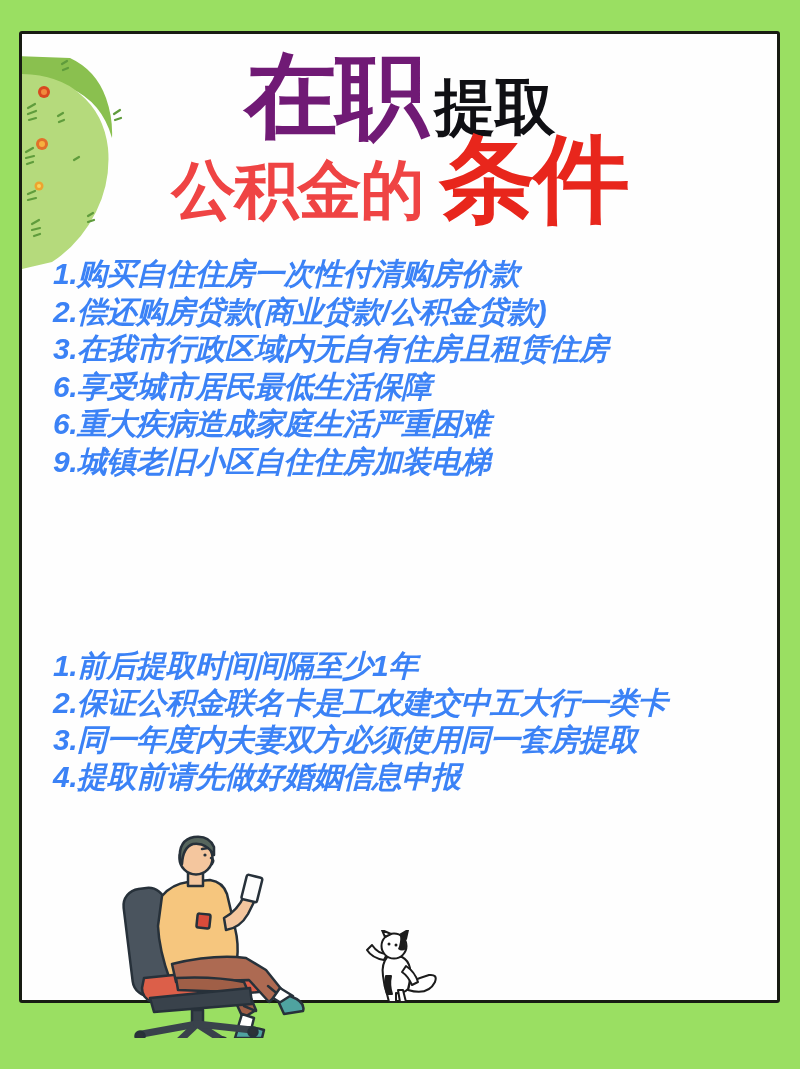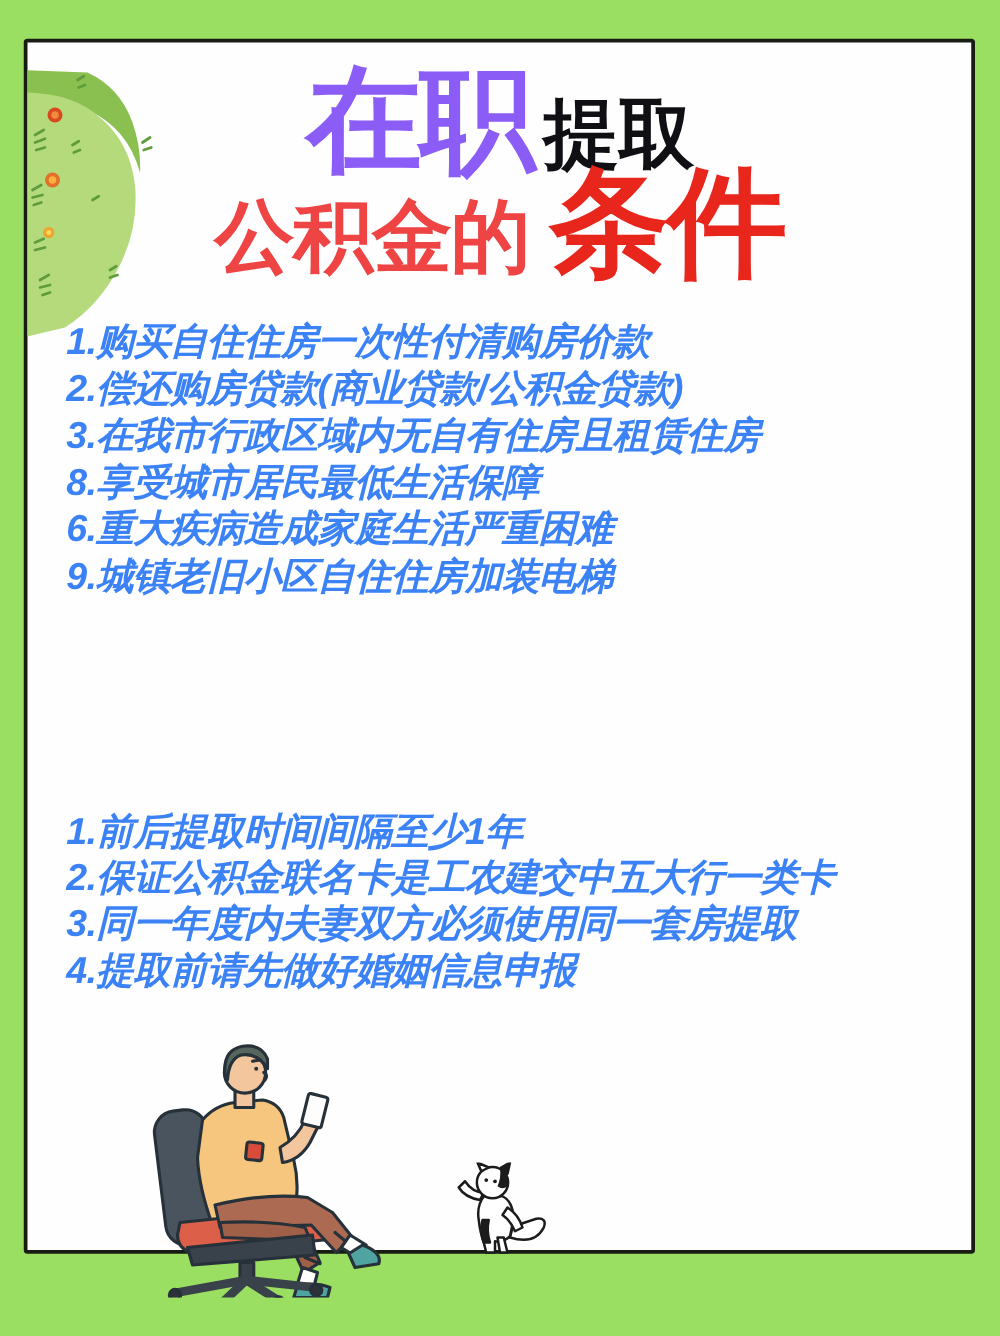--- a/index.html
+++ b/index.html
@@ -23,21 +23,21 @@
     overflow: hidden;
   }
 
   
   .bush { position: absolute; left: -4px; top: 22px; width: 112px; height: 218px; }
 
   
   .title-line { position: absolute; width: 100%; text-align: center; line-height: 1; white-space: nowrap; }
   .title-line-1 { top: 16px; }
   .title-line-2 { top: 97px; }
-  .t-red-big   { font-size: 93px; font-weight: 900; color: #8b5cf6; letter-spacing: -2px; }
+  .t-red-big   { font-size: 93px; font-weight: 900; color: #701a75; letter-spacing: -2px; }
   .t-dark-med  { font-size: 61px; font-weight: 900; color: #101014; margin-left: 8px; letter-spacing: -1px; }
   .t-navy-med  { font-size: 64px; font-weight: 900; color: #ef4444; letter-spacing: -1px; }
   .t-red-big2  { font-size: 96px; font-weight: 900; color: #e8261c; letter-spacing: -2px; margin-left: 16px; }
 
   
   .list { position: absolute; left: 31px; right: 14px; }
   .conditions-list { top: 221px; }
   .notes-list { top: 613px; }
   .list-item {
     font-size: 30px;
@@ -98,21 +98,21 @@
       <circle cx="21" cy="130" r="2" fill="#f8d55c"></circle>
     </svg>
 
     <div class="title-line title-line-1"><span class="t-red-big">在职</span><span class="t-dark-med">提取</span></div>
     <div class="title-line title-line-2"><span class="t-navy-med">公积金的</span><span class="t-red-big2">条件</span></div>
 
     <div class="list conditions-list">
       <div class="list-item">1.购买自住住房一次性付清购房价款</div>
       <div class="list-item">2.偿还购房贷款(商业贷款/公积金贷款)</div>
       <div class="list-item">3.在我市行政区域内无自有住房且租赁住房</div>
-      <div class="list-item">8.享受城市居民最低生活保障</div>
+      <div class="list-item">6.享受城市居民最低生活保障</div>
       <div class="list-item">6.重大疾病造成家庭生活严重困难</div>
       <div class="list-item">9.城镇老旧小区自住住房加装电梯</div>
     </div>
 
 
     <div class="list notes-list">
       <div class="list-item">1.前后提取时间间隔至少1年</div>
       <div class="list-item">2.保证公积金联名卡是工农建交中五大行一类卡</div>
       <div class="list-item">3.同一年度内夫妻双方必须使用同一套房提取</div>
       <div class="list-item">4.提取前请先做好婚姻信息申报</div>

